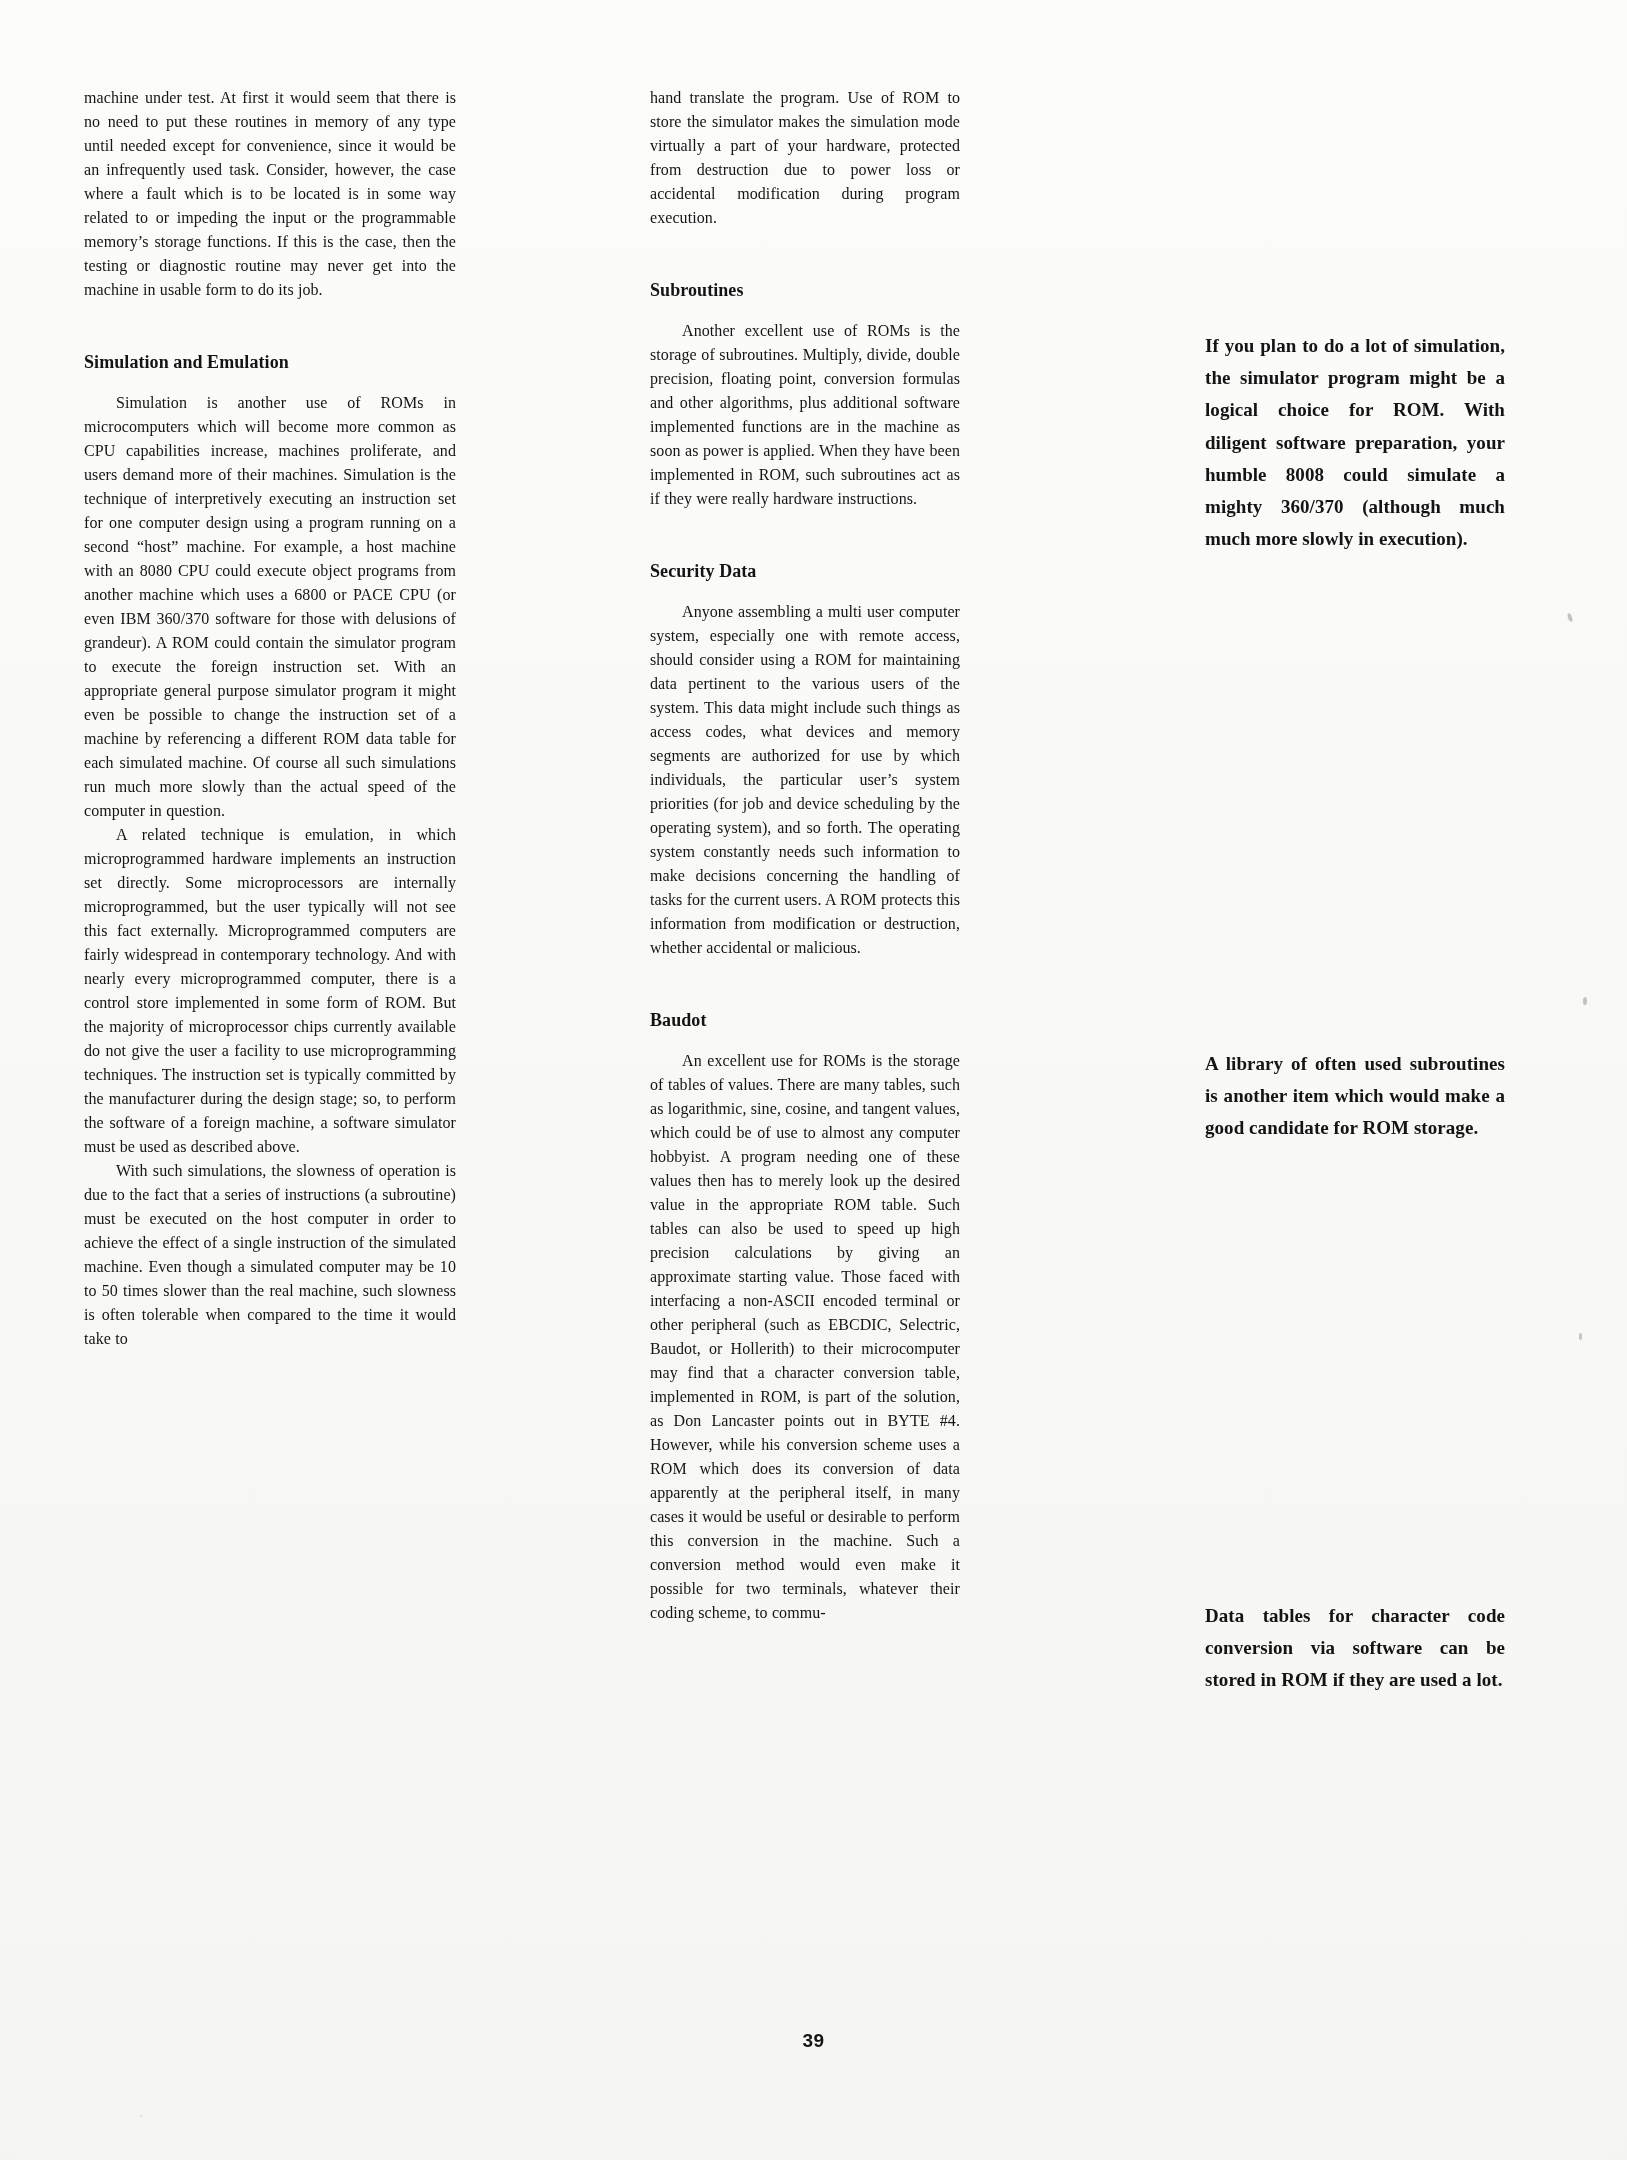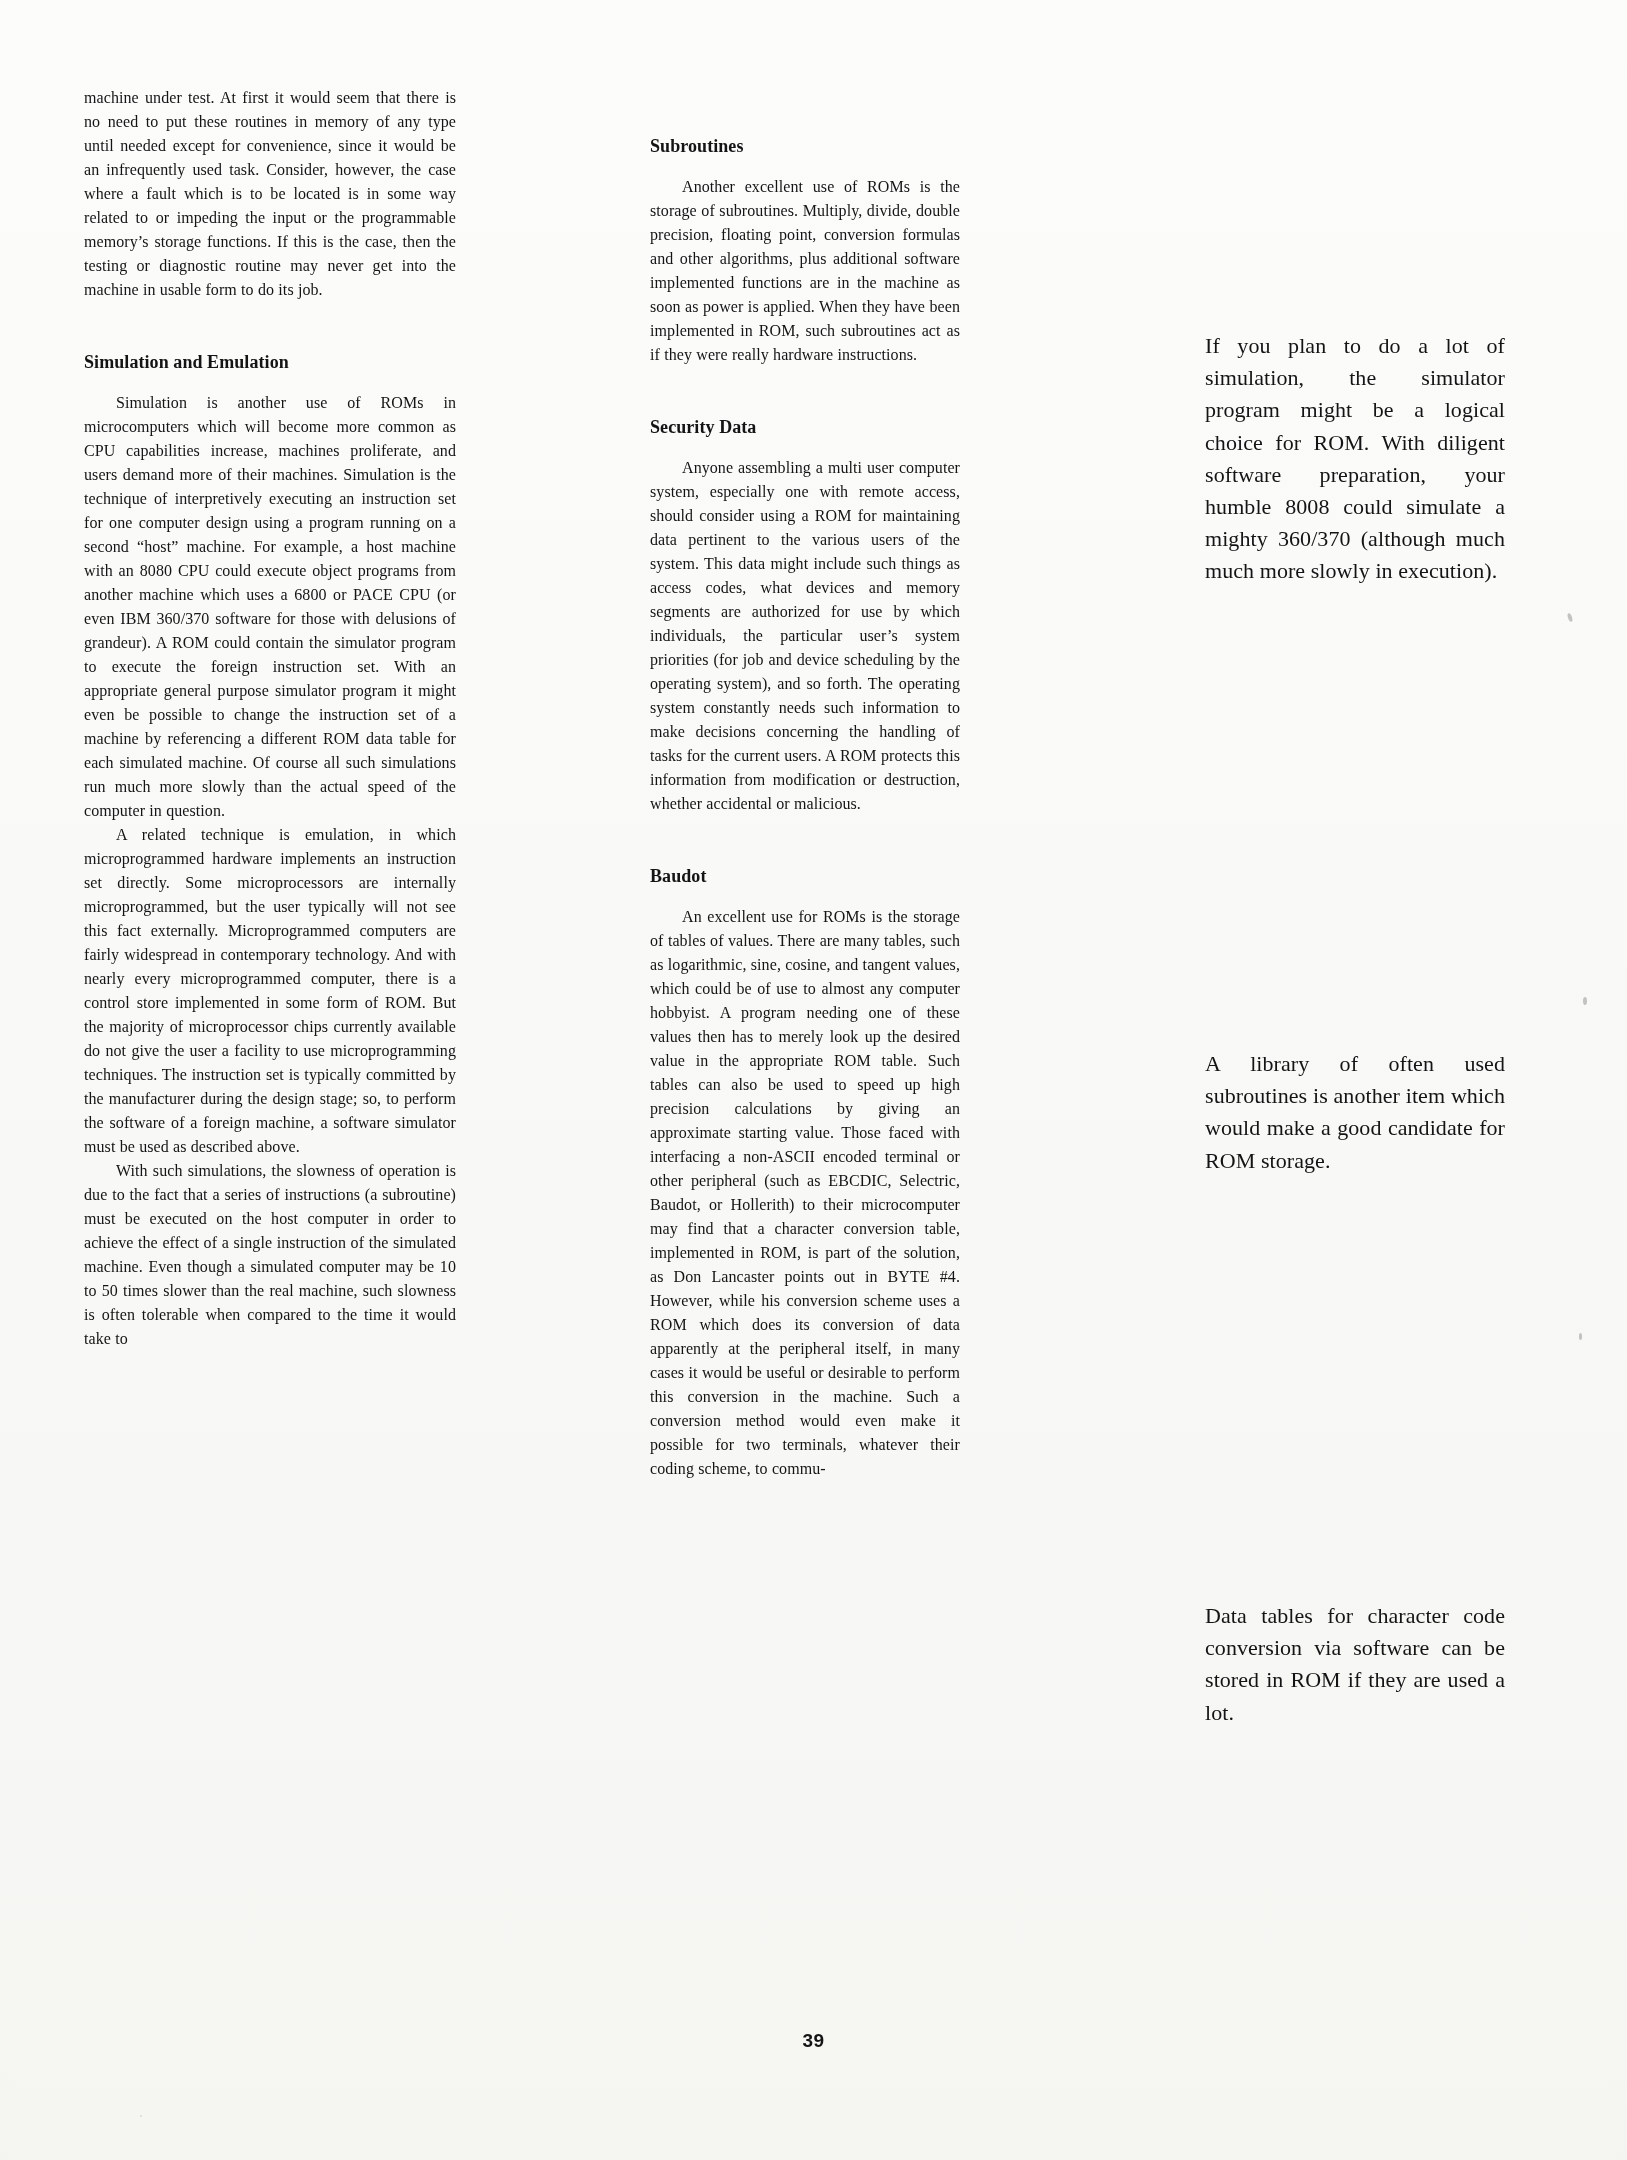--- a/index.html
+++ b/index.html
@@ -51,23 +51,23 @@
     font-weight: 700;
     margin: 0;
     letter-spacing: .004em;
     text-align: left;
   }
   .sp-before-heading { height: 46px; }
   .sp-after-heading  { height: 14px; }
 
   
   .note {
-    font-size: 22px;
+    font-size: 19px;
     line-height: 32.2px;
-    font-weight: 400;
+    font-weight: 700;
     text-align: justify;
     text-justify: inter-word;
     margin: 0;
     letter-spacing: .003em;
   }
   .note-block { position: absolute; left: 1205px; width: 300px; }
   .note-1 { top: 330px; }
   .note-2 { top: 1048px; }
   .note-3 { top: 1600px; }
 
@@ -106,20 +106,21 @@
     <div class="sp-before-heading"></div>
     <h2 class="heading">Simulation and Emulation</h2>
     <div class="sp-after-heading"></div>
 
     <p class="body-text indent">Simulation is another use of ROMs in microcomputers which will become more common as CPU capabilities increase, machines proliferate, and users demand more of their machines. Simulation is the technique of interpretively executing an instruction set for one computer design using a program running on a second “host” machine. For example, a host machine with an 8080 CPU could execute object programs from another machine which uses a 6800 or PACE CPU (or even IBM 360/370 software for those with delusions of grandeur). A ROM could contain the simulator program to execute the foreign instruction set. With an appropriate general purpose simulator program it might even be possible to change the instruction set of a machine by referencing a different ROM data table for each simulated machine. Of course all such simulations run much more slowly than the actual speed of the computer in question.</p>
     <p class="body-text indent">A related technique is emulation, in which microprogrammed hardware implements an instruction set directly. Some microprocessors are internally microprogrammed, but the user typically will not see this fact externally. Microprogrammed computers are fairly widespread in contemporary technology. And with nearly every microprogrammed computer, there is a control store implemented in some form of ROM. But the majority of microprocessor chips currently available do not give the user a facility to use microprogramming techniques. The instruction set is typically committed by the manufacturer during the design stage; so, to perform the software of a foreign machine, a software simulator must be used as described above.</p>
     <p class="body-text indent">With such simulations, the slowness of operation is due to the fact that a series of instructions (a subroutine) must be executed on the host computer in order to achieve the effect of a single instruction of the simulated machine. Even though a simulated computer may be 10 to 50 times slower than the real machine, such slowness is often tolerable when compared to the time it would take to</p>
   </div>
 
   <div class="col col-mid">
+    <p class="body-text">hand translate the program. Use of ROM to store the simulator makes the simulation mode virtually a part of your hardware, protected from destruction due to power loss or accidental modification during program execution.</p>
 
     <div class="sp-before-heading"></div>
     <h2 class="heading">Subroutines</h2>
     <div class="sp-after-heading"></div>
     <p class="body-text indent">Another excellent use of ROMs is the storage of subroutines. Multiply, divide, double precision, floating point, conversion formulas and other algorithms, plus additional software implemented functions are in the machine as soon as power is applied. When they have been implemented in ROM, such subroutines act as if they were really hardware instructions.</p>
 
     <div class="sp-before-heading"></div>
     <h2 class="heading">Security Data</h2>
     <div class="sp-after-heading"></div>
     <p class="body-text indent">Anyone assembling a multi user computer system, especially one with remote access, should consider using a ROM for maintaining data pertinent to the various users of the system. This data might include such things as access codes, what devices and memory segments are authorized for use by which individuals, the particular user’s system priorities (for job and device scheduling by the operating system), and so forth. The operating system constantly needs such information to make decisions concerning the handling of tasks for the current users. A ROM protects this information from modification or destruction, whether accidental or malicious.</p>

